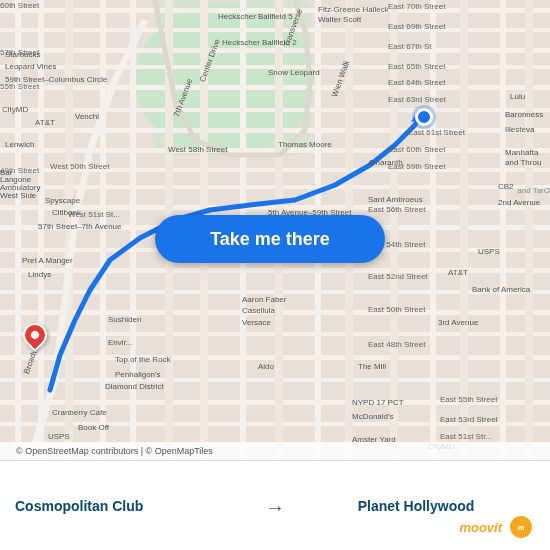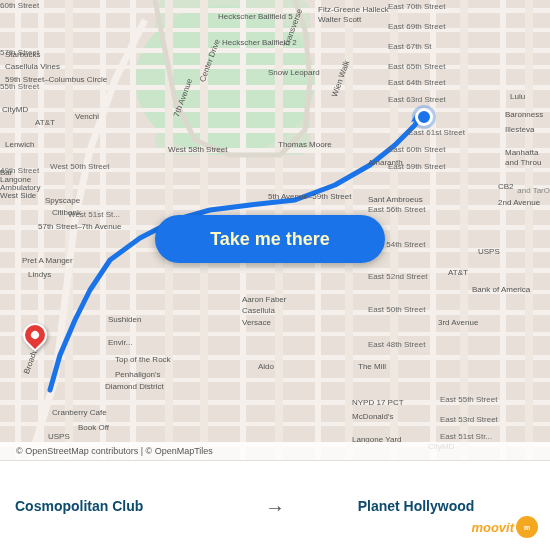--- a/index.html
+++ b/index.html
@@ -148,24 +148,24 @@
       display: flex;
       flex-direction: column;
       flex: 1;
       text-align: center;
     }
 
     
     .moovit-logo {
       position: absolute;
       bottom: 12px;
-      right: 12px;
+      right: 18px;
       display: flex;
       align-items: center;
-      gap: 2px;
+      gap: 8px;
     }
 
     .moovit-text {
       font-size: 13px;
       font-weight: bold;
       color: #f4a720;
       font-style: italic;
     }
 
     .moovit-icon {
@@ -305,21 +305,21 @@
     <span class="street-label" style="top:205px;left:368px;">East 56th Street</span>
     <span class="street-label" style="top:240px;left:368px;">East 54th Street</span>
     <span class="street-label" style="top:272px;left:368px;">East 52nd Street</span>
     <span class="street-label" style="top:305px;left:368px;">East 50th Street</span>
     <span class="street-label" style="top:340px;left:368px;">East 48th Street</span>
     <span class="street-label" style="top:395px;left:440px;">East 55th Street</span>
     <span class="street-label" style="top:415px;left:440px;">East 53rd Street</span>
     <span class="street-label" style="top:432px;left:440px;">East 51st Str...</span>
 
     <span class="map-label" style="top:50px;left:5px;">Starbucks</span>
-    <span class="map-label" style="top:62px;left:5px;">Casellula Vines</span>
+    <span class="map-label" style="top:62px;left:5px;">Leopard Vines</span>
     <span class="map-label" style="top:75px;left:5px;">59th Street–Columbus Circle</span>
     <span class="map-label" style="top:105px;left:2px;">CityMD</span>
     <span class="map-label" style="top:118px;left:35px;">AT&amp;T</span>
     <span class="map-label" style="top:112px;left:75px;">Venchi</span>
     <span class="map-label" style="top:140px;left:5px;">Lenwich</span>
     <span class="map-label" style="top:168px;left:0px;">Bar</span>
     <span class="map-label" style="top:175px;left:0px;">Langone</span>
     <span class="map-label" style="top:183px;left:0px;">Ambulatory</span>
     <span class="map-label" style="top:191px;left:0px;">West Side</span>
     <span class="map-label" style="top:196px;left:45px;">Spyscape</span>
@@ -334,31 +334,31 @@
     <span class="map-label" style="top:370px;left:115px;">Penhaligon's</span>
     <span class="map-label" style="top:382px;left:105px;">Diamond District</span>
     <span class="map-label" style="top:408px;left:52px;">Cranberry Cafe</span>
     <span class="map-label" style="top:432px;left:48px;">USPS</span>
     <span class="map-label" style="top:423px;left:78px;">Book Off</span>
 
     <span class="map-label" style="top:12px;left:218px;">Heckscher Ballfield 5</span>
     <span class="map-label" style="top:38px;left:222px;">Heckscher Ballfield 2</span>
     <span class="map-label" style="top:68px;left:268px;">Snow Leopard</span>
     <span class="map-label" style="top:140px;left:278px;">Thomas Moore</span>
-    <span class="map-label" style="top:192px;left:268px;text-align:center;">5th Avenue–59th Street</span>
+    <span class="map-label" style="top:208px;left:268px;text-align:center;">5th Avenue–59th Street</span>
     <span class="map-label" style="top:222px;left:302px;">The Roof</span>
 
     <span class="map-label" style="top:295px;left:242px;">Aaron Faber</span>
     <span class="map-label" style="top:306px;left:242px;">Casellula</span>
     <span class="map-label" style="top:318px;left:242px;">Versace</span>
     <span class="map-label" style="top:362px;left:258px;">Aldo</span>
     <span class="map-label" style="top:362px;left:358px;">The Mill</span>
     <span class="map-label" style="top:398px;left:352px;">NYPD 17 PCT</span>
     <span class="map-label" style="top:412px;left:352px;text-align:center;">McDonald's</span>
-    <span class="map-label" style="top:435px;left:352px;">Langone Yard</span>
+    <span class="map-label" style="top:435px;left:352px;">Amster Yard</span>
     <span class="map-label" style="top:442px;left:428px;">CityMD</span>
 
     <span class="map-label" style="top:5px;left:318px;">Fitz-Greene Halleck</span>
     <span class="map-label" style="top:15px;left:318px;">Walter Scott</span>
 
     <span class="map-label" style="top:158px;left:368px;">Amaranth</span>
     <span class="map-label" style="top:195px;left:368px;">Sant Ambroeus</span>
 
     <span class="map-label" style="top:92px;left:510px;">Lulu</span>
     <span class="map-label" style="top:110px;left:505px;">Baronness</span>

